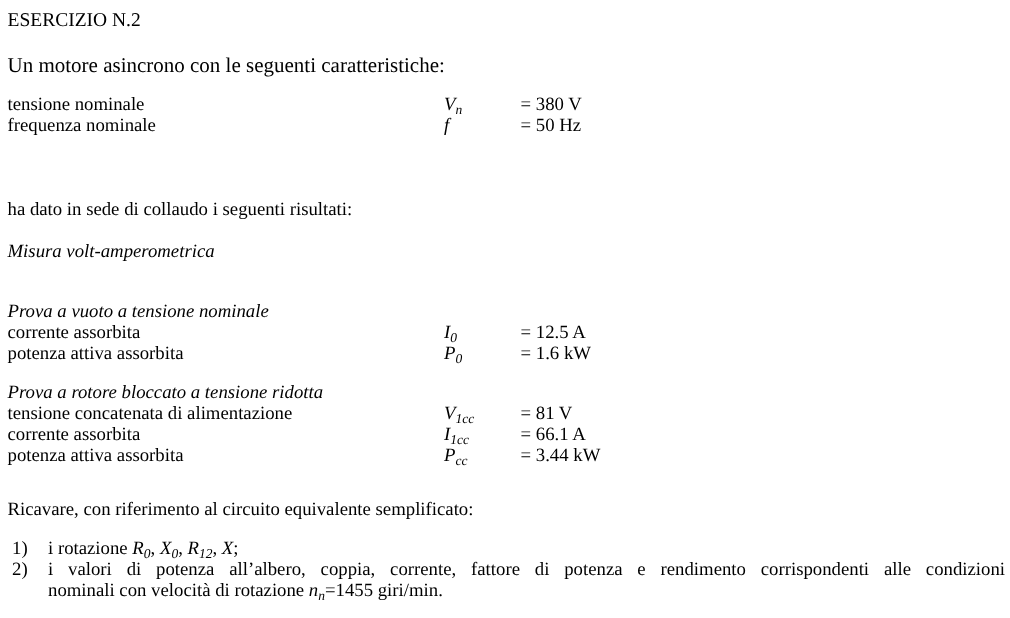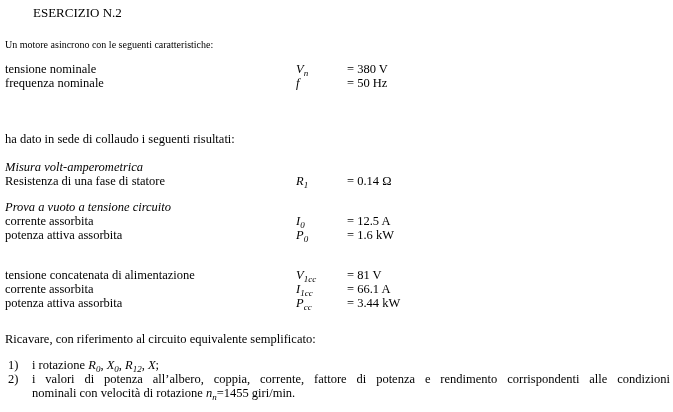--- a/index.html
+++ b/index.html
@@ -24,21 +24,21 @@
   .line {
     position: absolute;
     left: 5px;
     white-space: nowrap;
     line-height: 14px;
   }
   .title {
     font-size: 13px;
   }
   .intro {
-    font-size: 10px;
+    font-size: 14px;
   }
   .heading-italic {
     font-style: italic;
     font-size: 12.5px;
   }
   .row {
     position: absolute;
     left: 5px;
     right: 0;
     height: 14px;
@@ -102,56 +102,52 @@
     position: relative;
     top: 2.5px;
   }
   .nowrap { white-space: nowrap; }
 </style>
 </head>
 <body>
 
 <div class="page">
 
-  <div class="line title" style="top:6px;margin-left:28px;">ESERCIZIO N.2</div>
+  <div class="line title" style="top:6px;">ESERCIZIO N.2</div>
 
   <div class="line intro" style="top:38px;">Un motore asincrono con le seguenti caratteristiche:</div>
 
   <div class="row" style="top:62px;">
     <span class="label">tensione nominale</span>
     <span class="symbol"><span>V</span><sub>n</sub></span>
     <span class="value">= 380 V</span>
   </div>
   <div class="row" style="top:76px;">
     <span class="label">frequenza nominale</span>
     <span class="symbol"><span>f</span><sub></sub></span>
     <span class="value">= 50 Hz</span>
   </div>
 
   <div class="line heading-italic" style="top:160px;">Misura volt-amperometrica</div>
 
   <div class="line" style="top:132px;">ha dato in sede di collaudo i seguenti risultati:</div>
-  <div class="row" style="top:174px;">
-    <span class="label">Resistenza di una fase di statore</span>
-    <span class="symbol"><span>R</span><sub>1</sub></span>
-    <span class="value">= 0.14 Ω</span>
-  </div>
 
-  <div class="line heading-italic" style="top:200px;">Prova a vuoto a tensione circuito</div>
+  <div class="line heading-italic" style="top:200px;">Prova a vuoto a tensione nominale</div>
   <div class="row" style="top:214px;">
     <span class="label">corrente assorbita</span>
     <span class="symbol"><span>I</span><sub>0</sub></span>
     <span class="value">= 12.5 A</span>
   </div>
   <div class="row" style="top:228px;">
     <span class="label">potenza attiva assorbita</span>
     <span class="symbol"><span>P</span><sub>0</sub></span>
     <span class="value">= 1.6 kW</span>
   </div>
 
+  <div class="line heading-italic" style="top:254px;">Prova a rotore bloccato a tensione ridotta</div>
   <div class="row" style="top:268px;">
     <span class="label">tensione concatenata di alimentazione</span>
     <span class="symbol"><span>V</span><sub>1cc</sub></span>
     <span class="value">= 81 V</span>
   </div>
   <div class="row" style="top:282px;">
     <span class="label">corrente assorbita</span>
     <span class="symbol"><span>I</span><sub>1cc</sub></span>
     <span class="value">= 66.1 A</span>
   </div>

